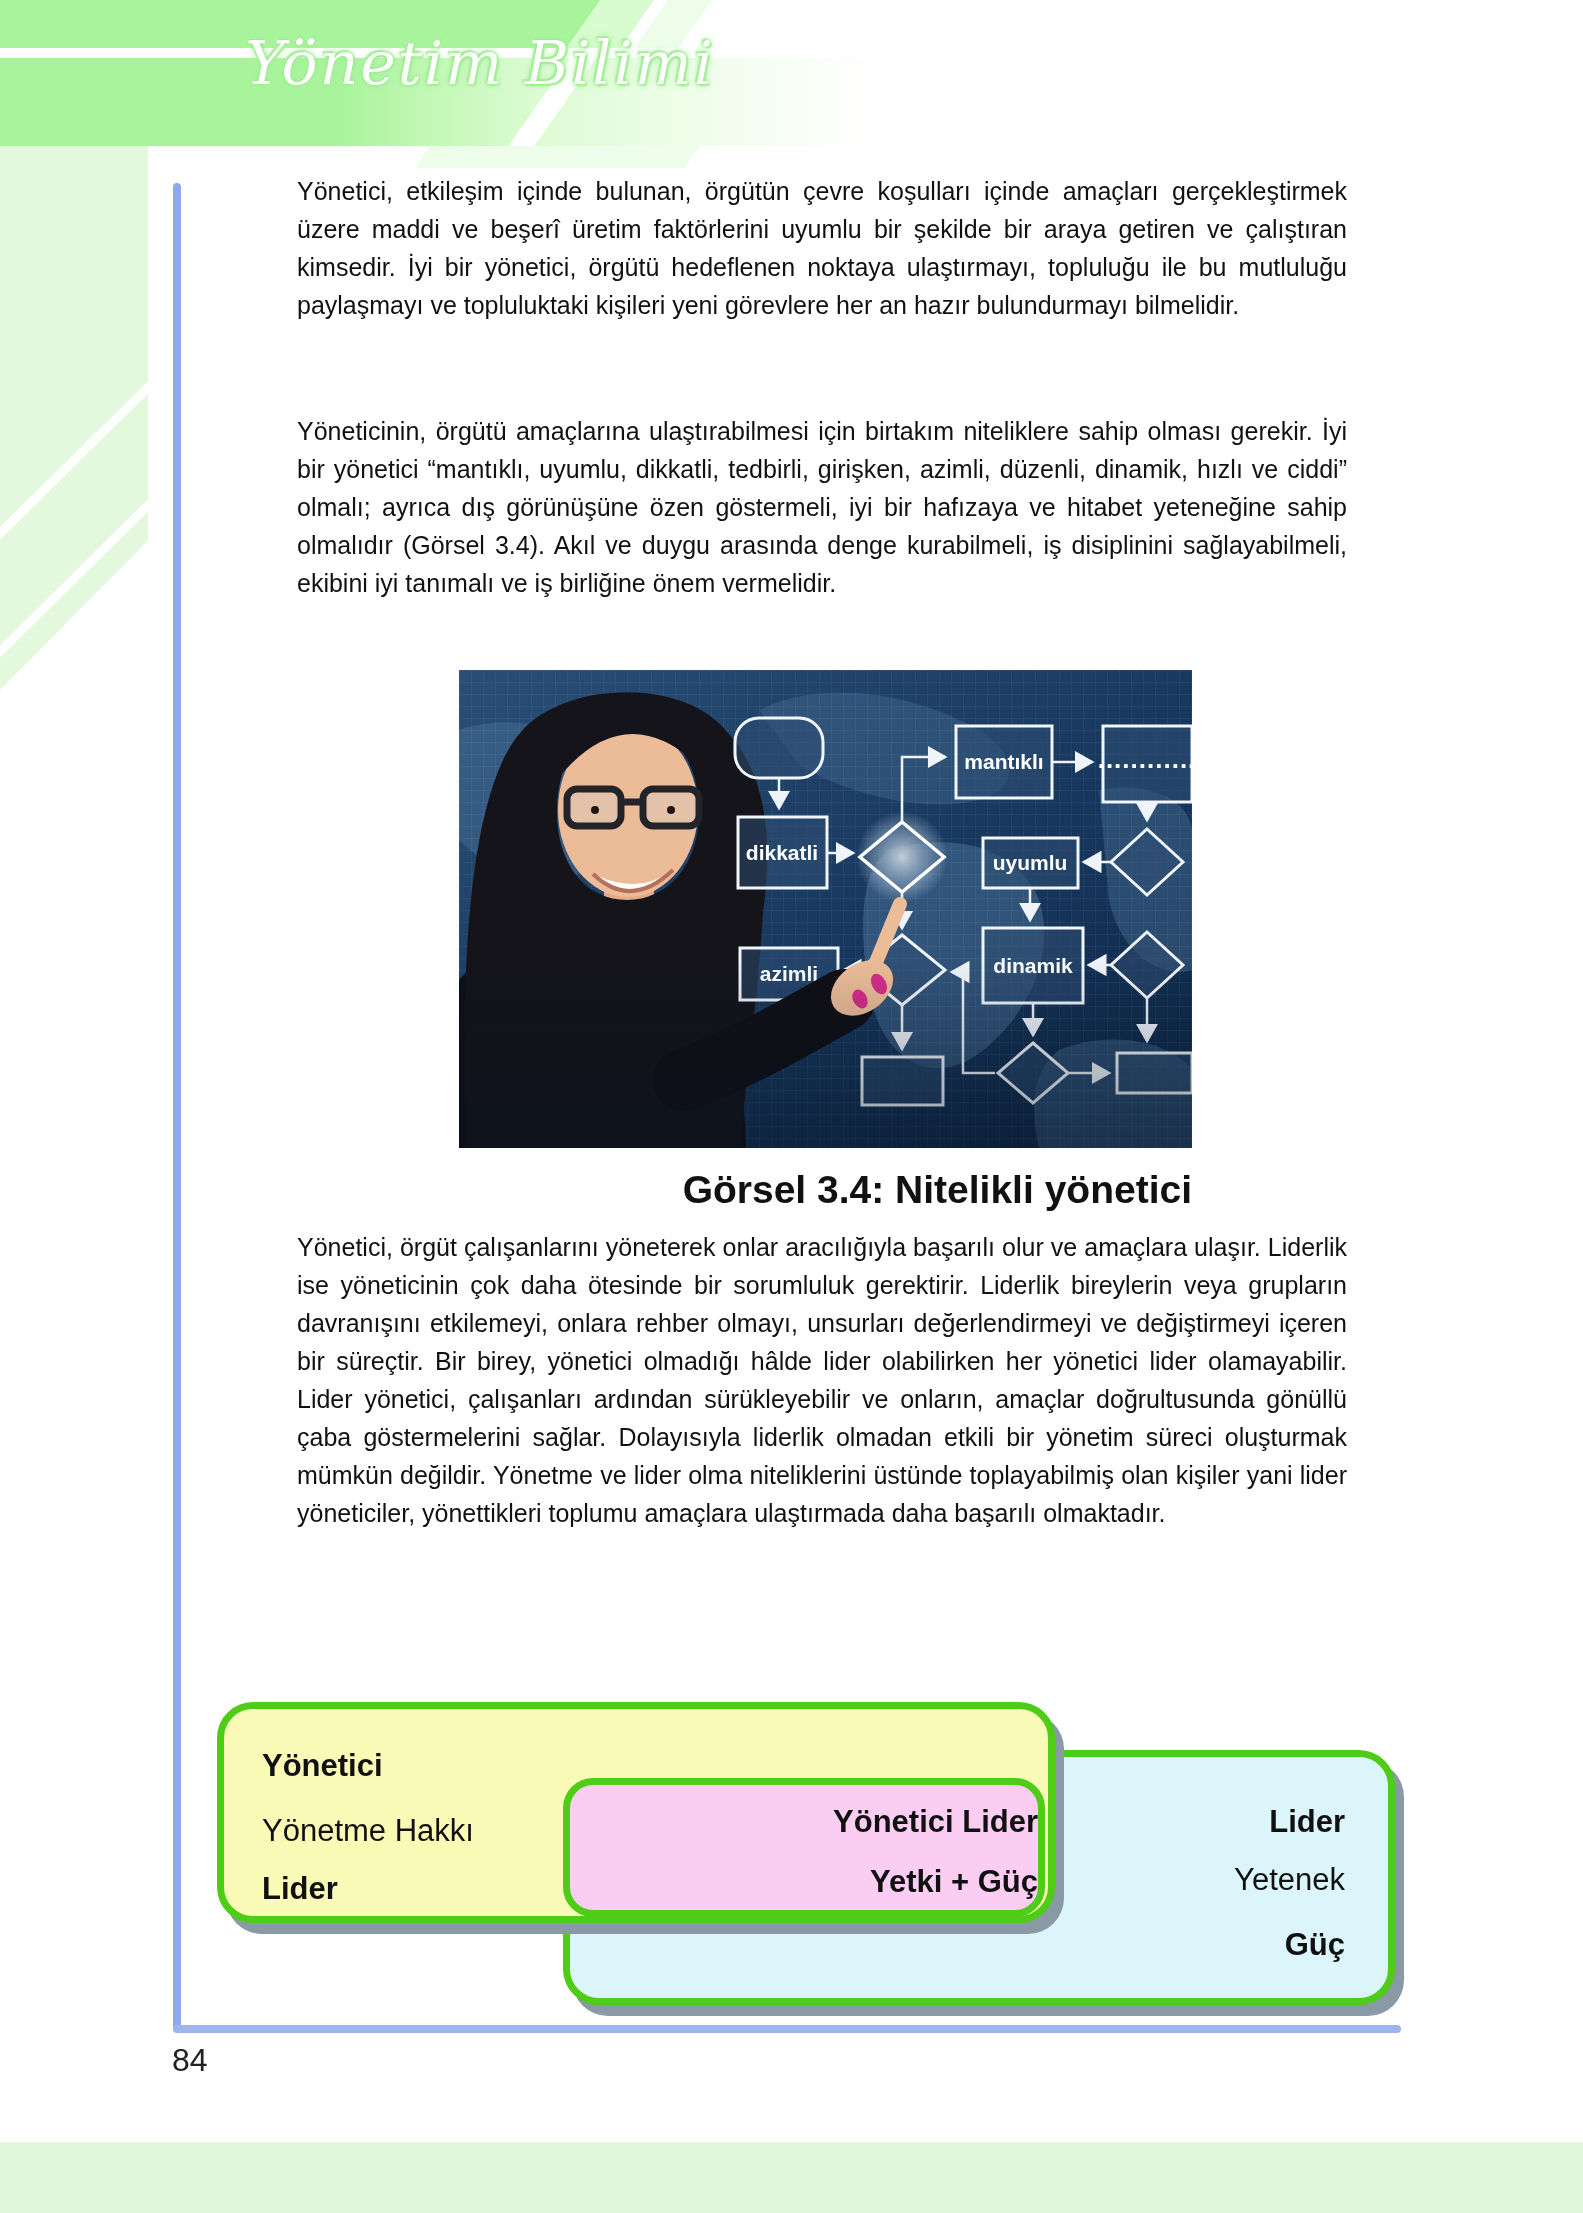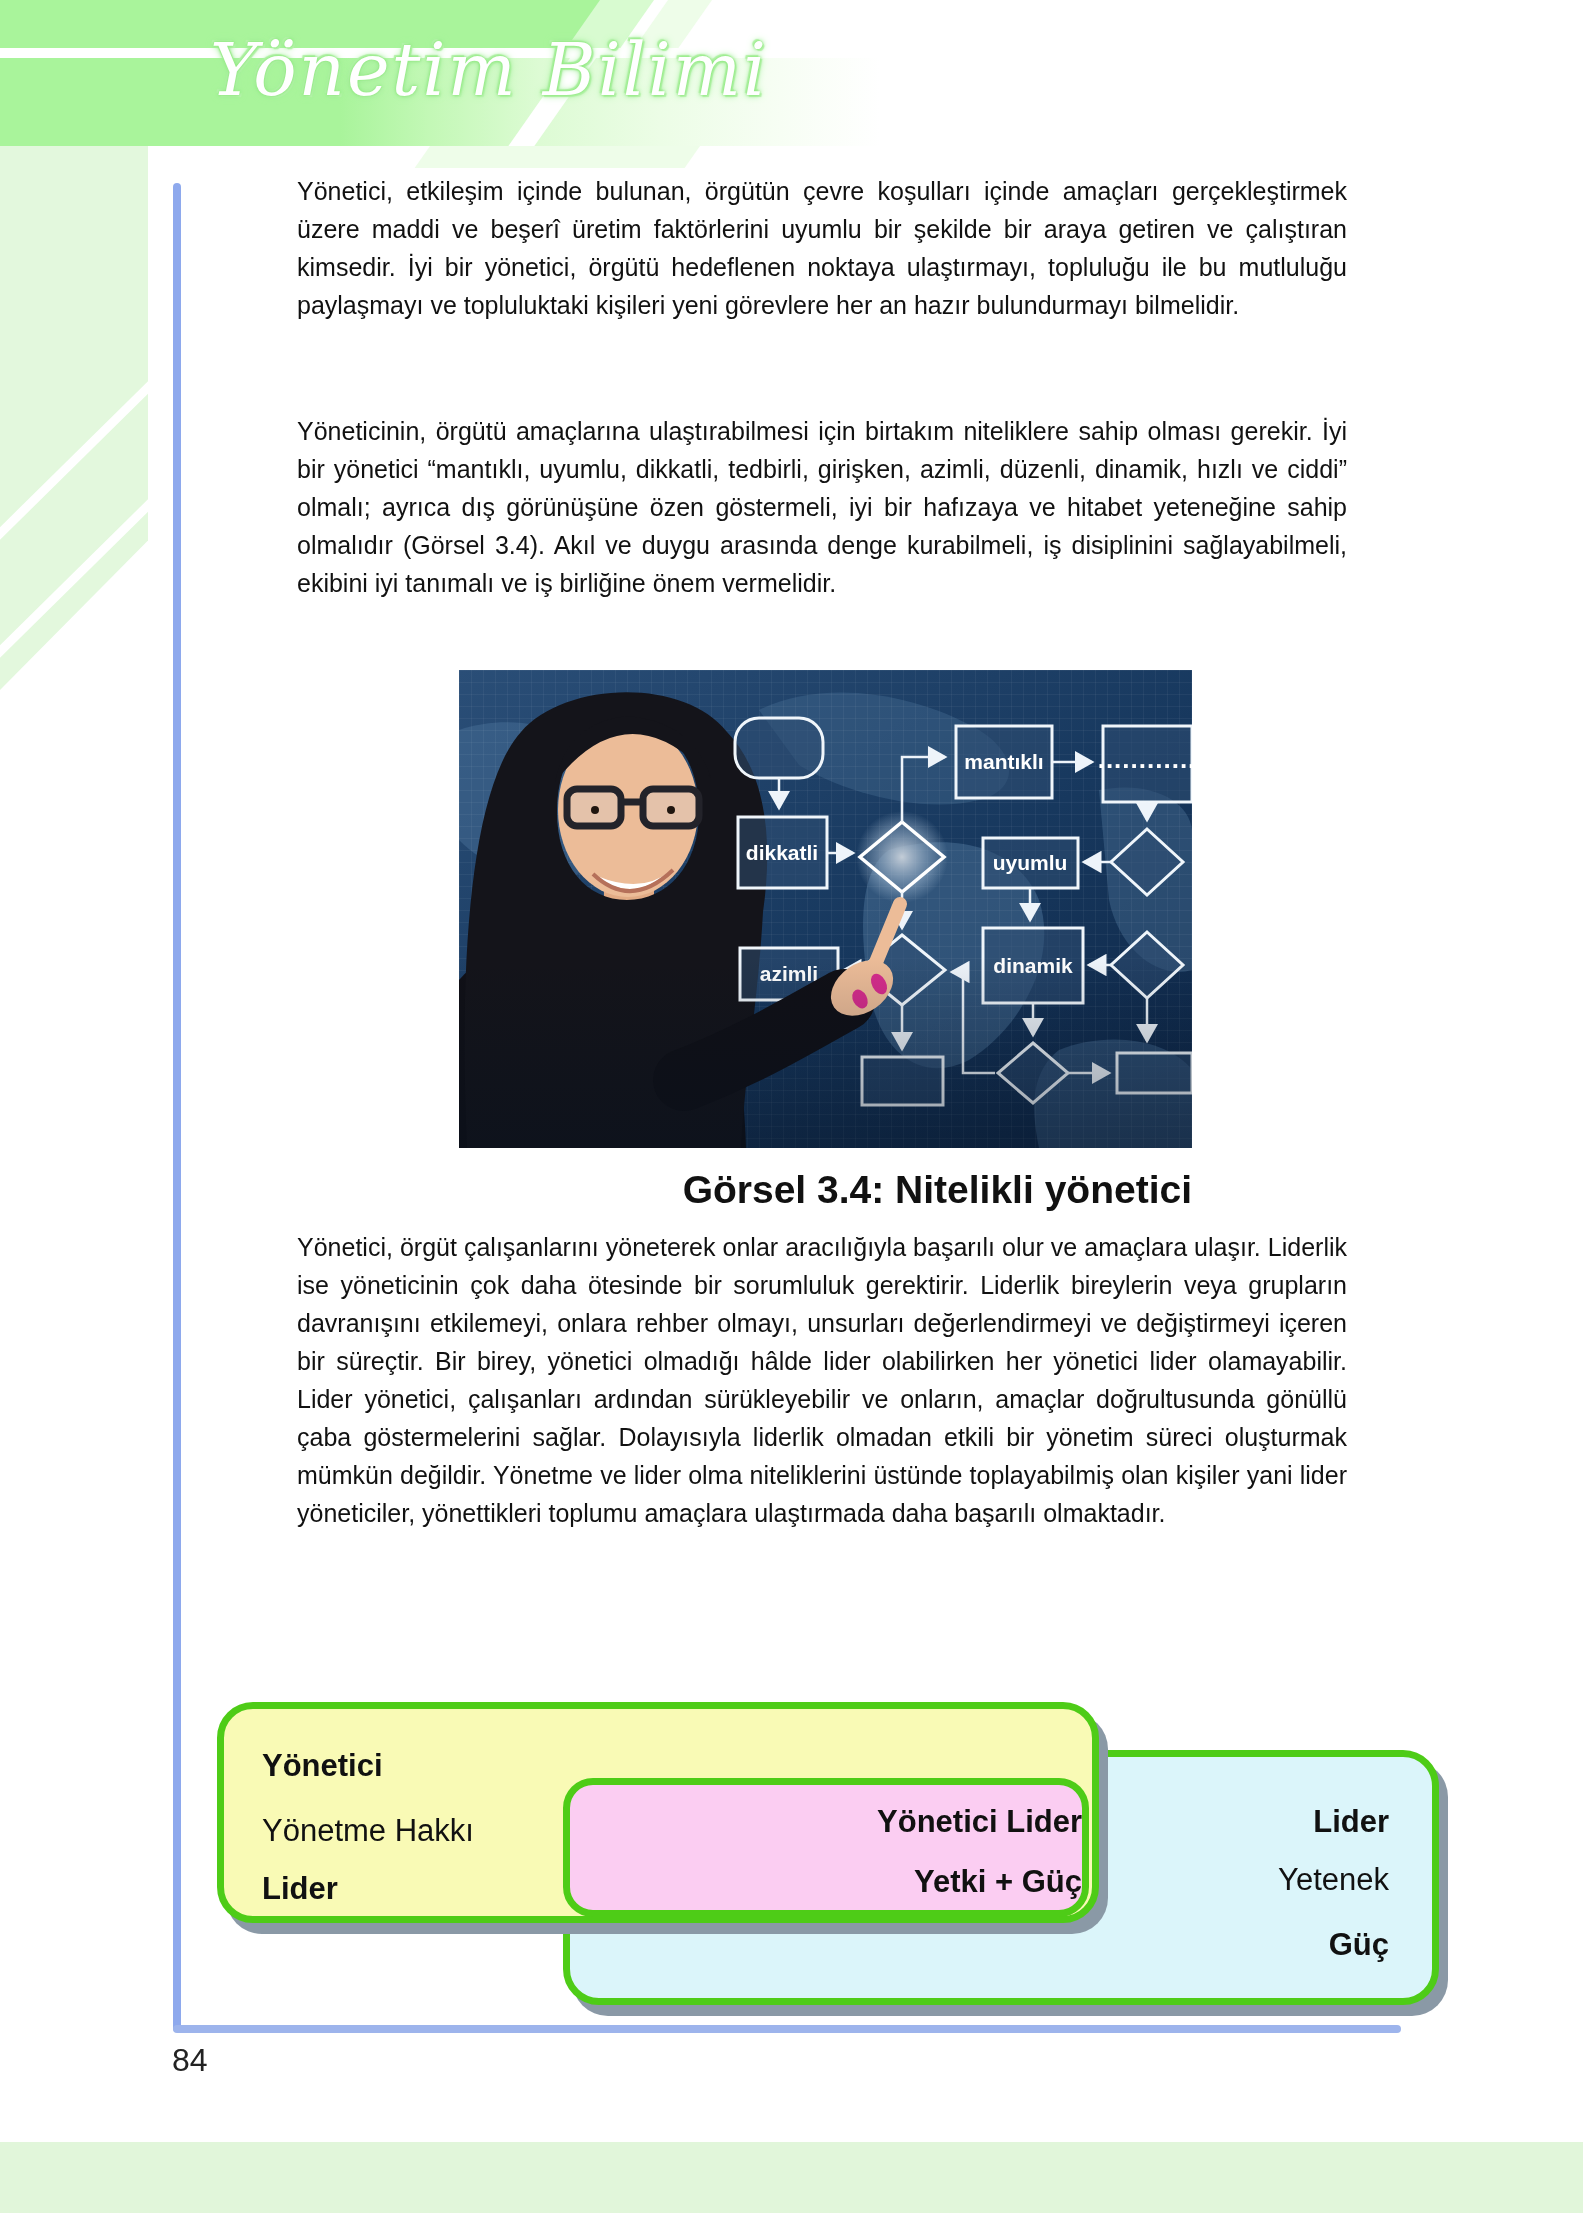--- a/index.html
+++ b/index.html
@@ -19,21 +19,21 @@
   .band2-slash{position:absolute;left:570px;top:58px;width:26px;height:88px;background:#fff;
          transform:skewX(-35deg);transform-origin:top left;}
   .band2-tail{position:absolute;left:430px;top:146px;width:270px;height:22px;background:#e8fce2;
          transform:skewX(-35deg);transform-origin:top left;opacity:.75;}
   .left-panel{position:absolute;left:0;top:146px;width:148px;height:544px;
          background:var(--panel_green,#e3f8dd);
          clip-path:polygon(0 0,100% 0,100% 72.5%,0 100%);}
   .left-panel .stripe{position:absolute;left:-96px;width:340px;height:9px;background:#fff;
          transform:rotate(-44.6deg);}
   .page-title{position:absolute;left:210px;top:28px;width:540px;text-align:center;
-         font-family:"DejaVu Serif",serif;font-style:italic;font-size:72px;letter-spacing:2px;
+         font-family:"DejaVu Serif",serif;font-style:italic;font-size:60px;letter-spacing:2px;
          color:#ffffff;
          text-shadow:0 0 2px #8ce87b,0 0 4px #8ce87b,0 0 9px #a5efa0,2px 2px 1px #bdf4b2,-2px -2px 1px #bdf4b2;
          z-index:5;white-space:nowrap;}
 
   
   .frame-v{position:absolute;left:173px;top:183px;width:8px;height:1849px;border-radius:4px;
          background:var(--frame_blue,#8ea9ed);}
   .frame-h{position:absolute;left:173px;top:2025px;width:1228px;height:8px;border-radius:4px;
          background:var(--frame_blue_light,#9db4ec);}
 
@@ -42,21 +42,21 @@
         text-align:justify;color:var(--text_black,#111);}
   .p1{top:172px;} .p2{top:412px;} .p3{top:1228px;}
 
   
   .photo{position:absolute;left:459px;top:670px;width:733px;height:478px;}
   .caption{position:absolute;left:600px;top:1168px;width:592px;text-align:right;
         font-size:39px;font-weight:bold;color:var(--text_black,#111);}
 
   
   .dbox{position:absolute;border:7px solid var(--box_border_green,#4ecc17);
-        box-shadow:9px 11px 0 0 var(--shadow_gray,#8a99a6);padding-left:44px;}
+        box-shadow:9px 11px 0 0 var(--shadow_gray,#8a99a6);}
   .box-leader{left:563px;top:1750px;width:818px;height:241px;border-radius:36px;
         background:var(--leader_cyan,#dbf5fa);z-index:1;}
   .box-manager{left:217px;top:1702px;width:824px;height:207px;border-radius:36px;
         background:var(--manager_yellow,#f9fab5);z-index:2;}
   .box-mleader{left:563px;top:1778px;width:468px;height:125px;border-radius:30px;
         background:var(--manager_leader_pink,#fbcdf2);z-index:3;box-shadow:none;}
   .dbox .t{position:absolute;font-size:31px;line-height:36px;white-space:nowrap;}
   .bold{font-weight:bold;}
   .box-manager .l1{left:38px;top:39px;}  .box-manager .l2{left:38px;top:104px;}
   .box-manager .l3{left:38px;top:162px;}

